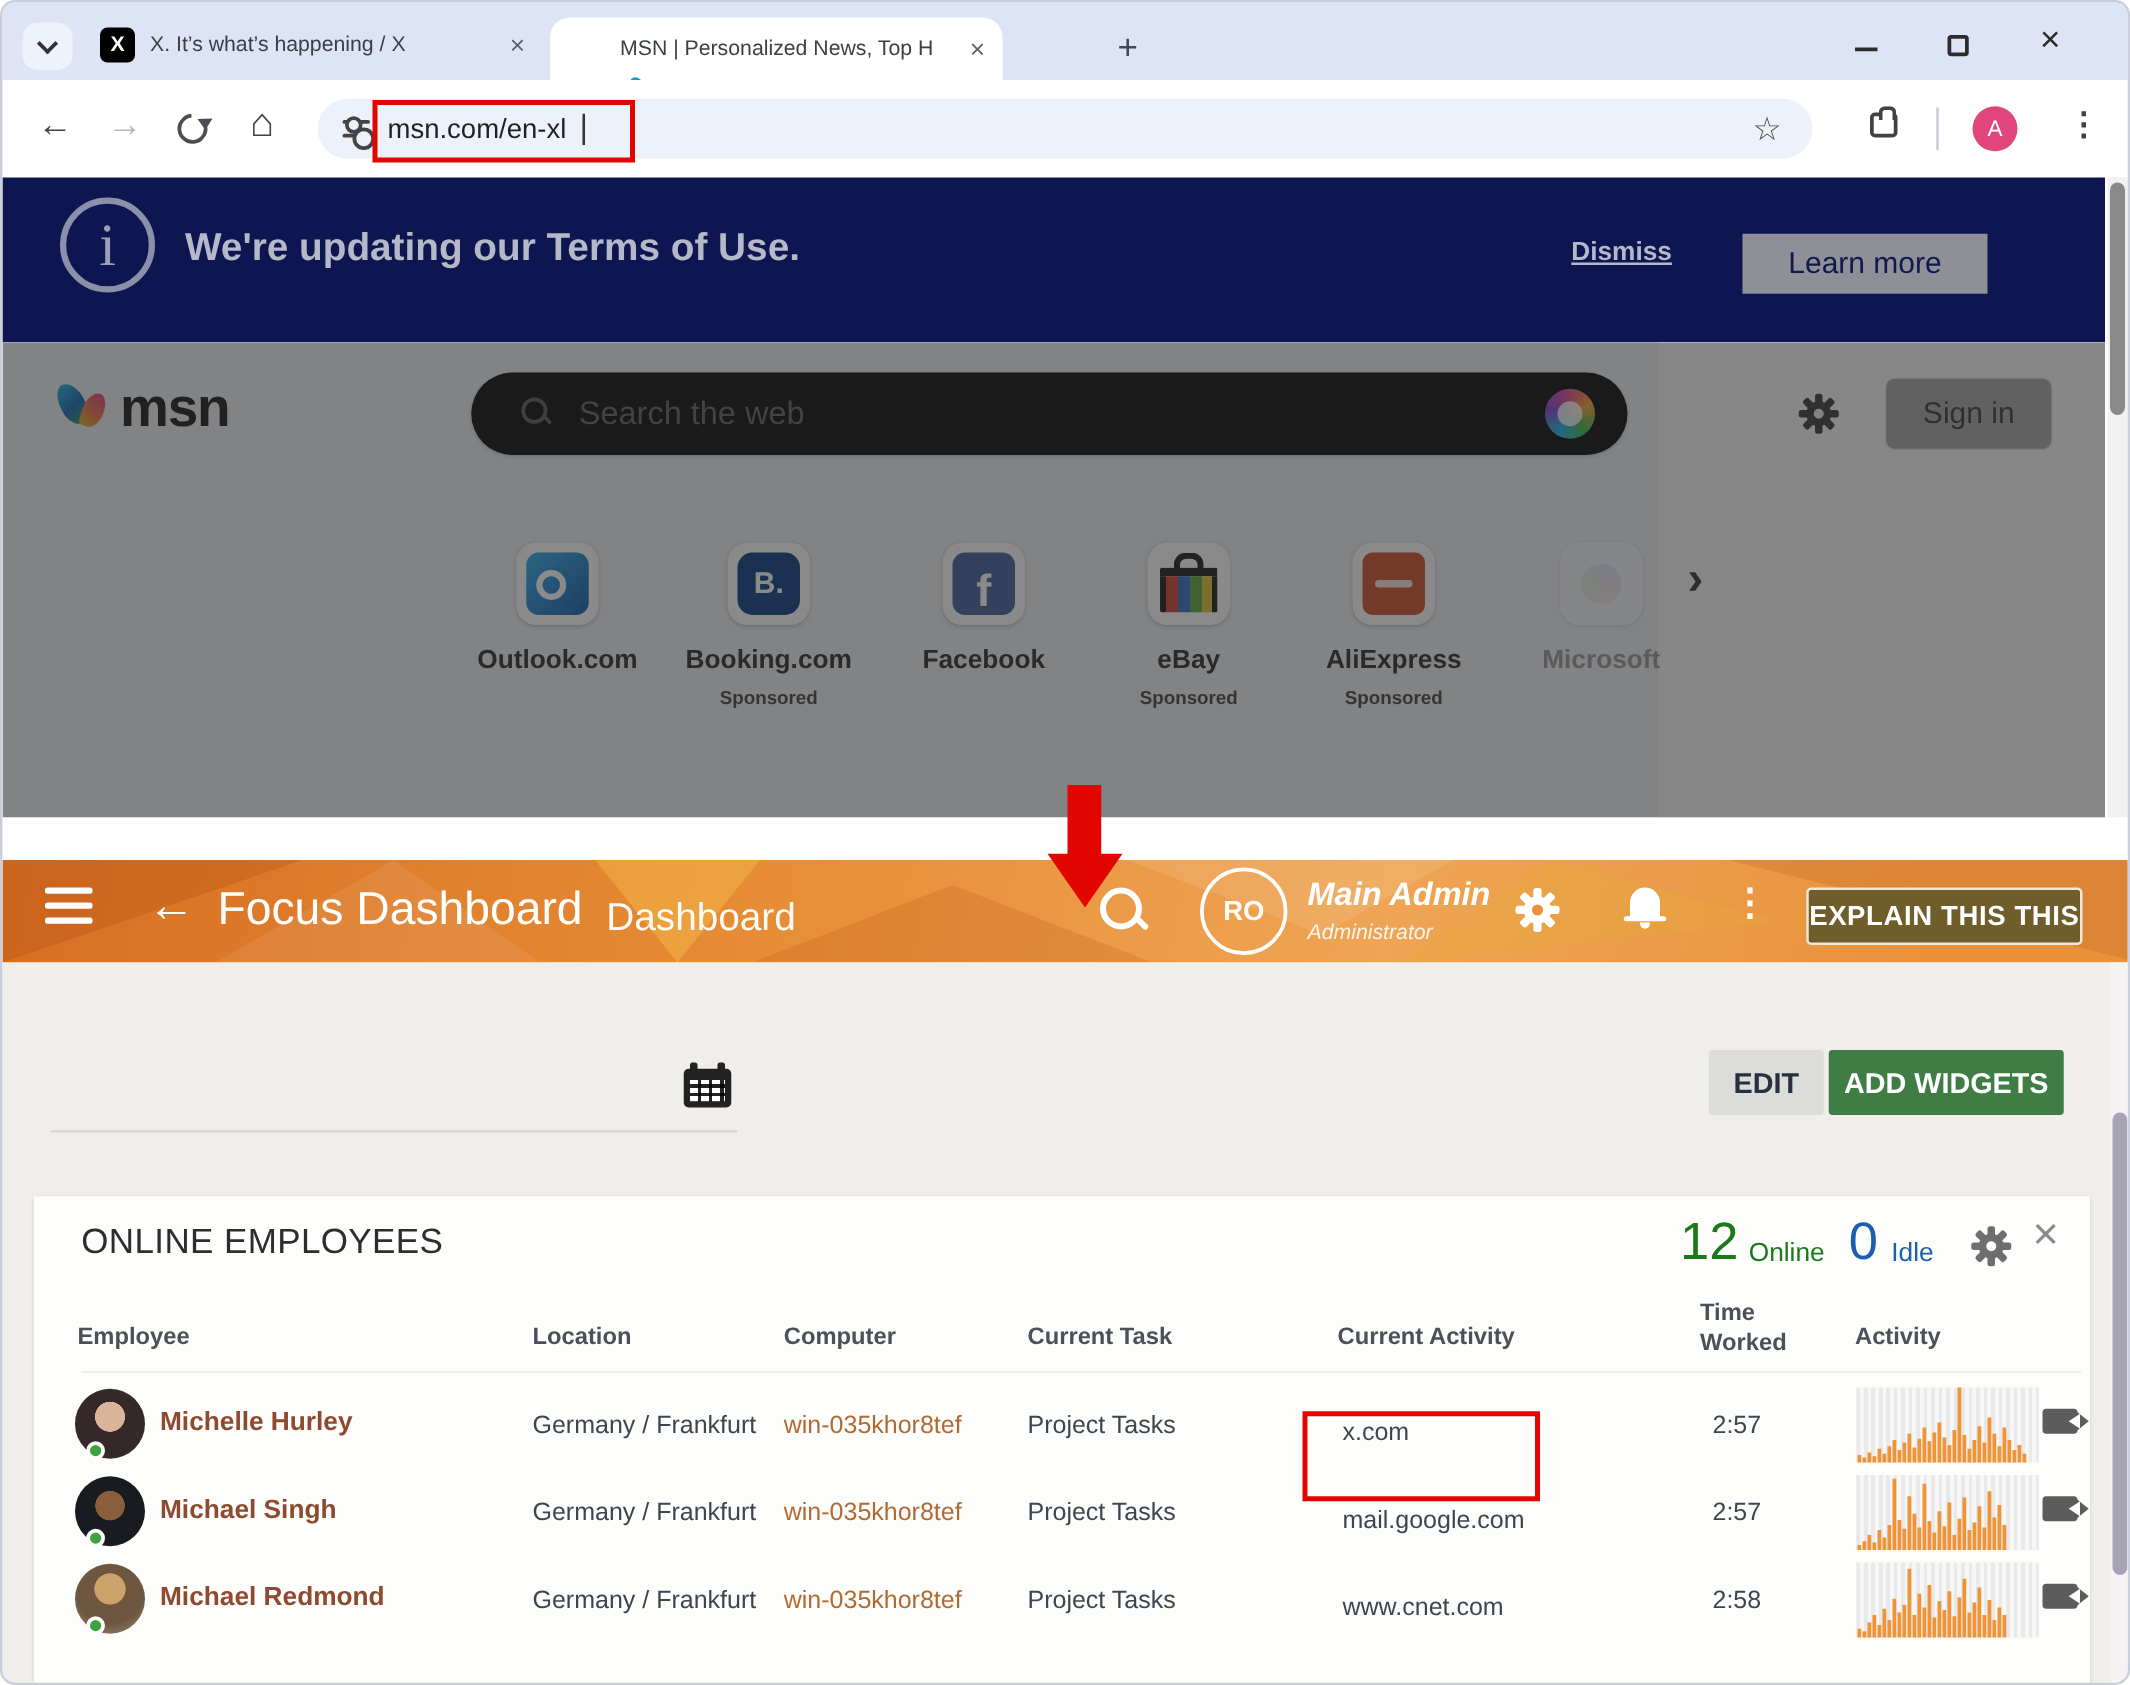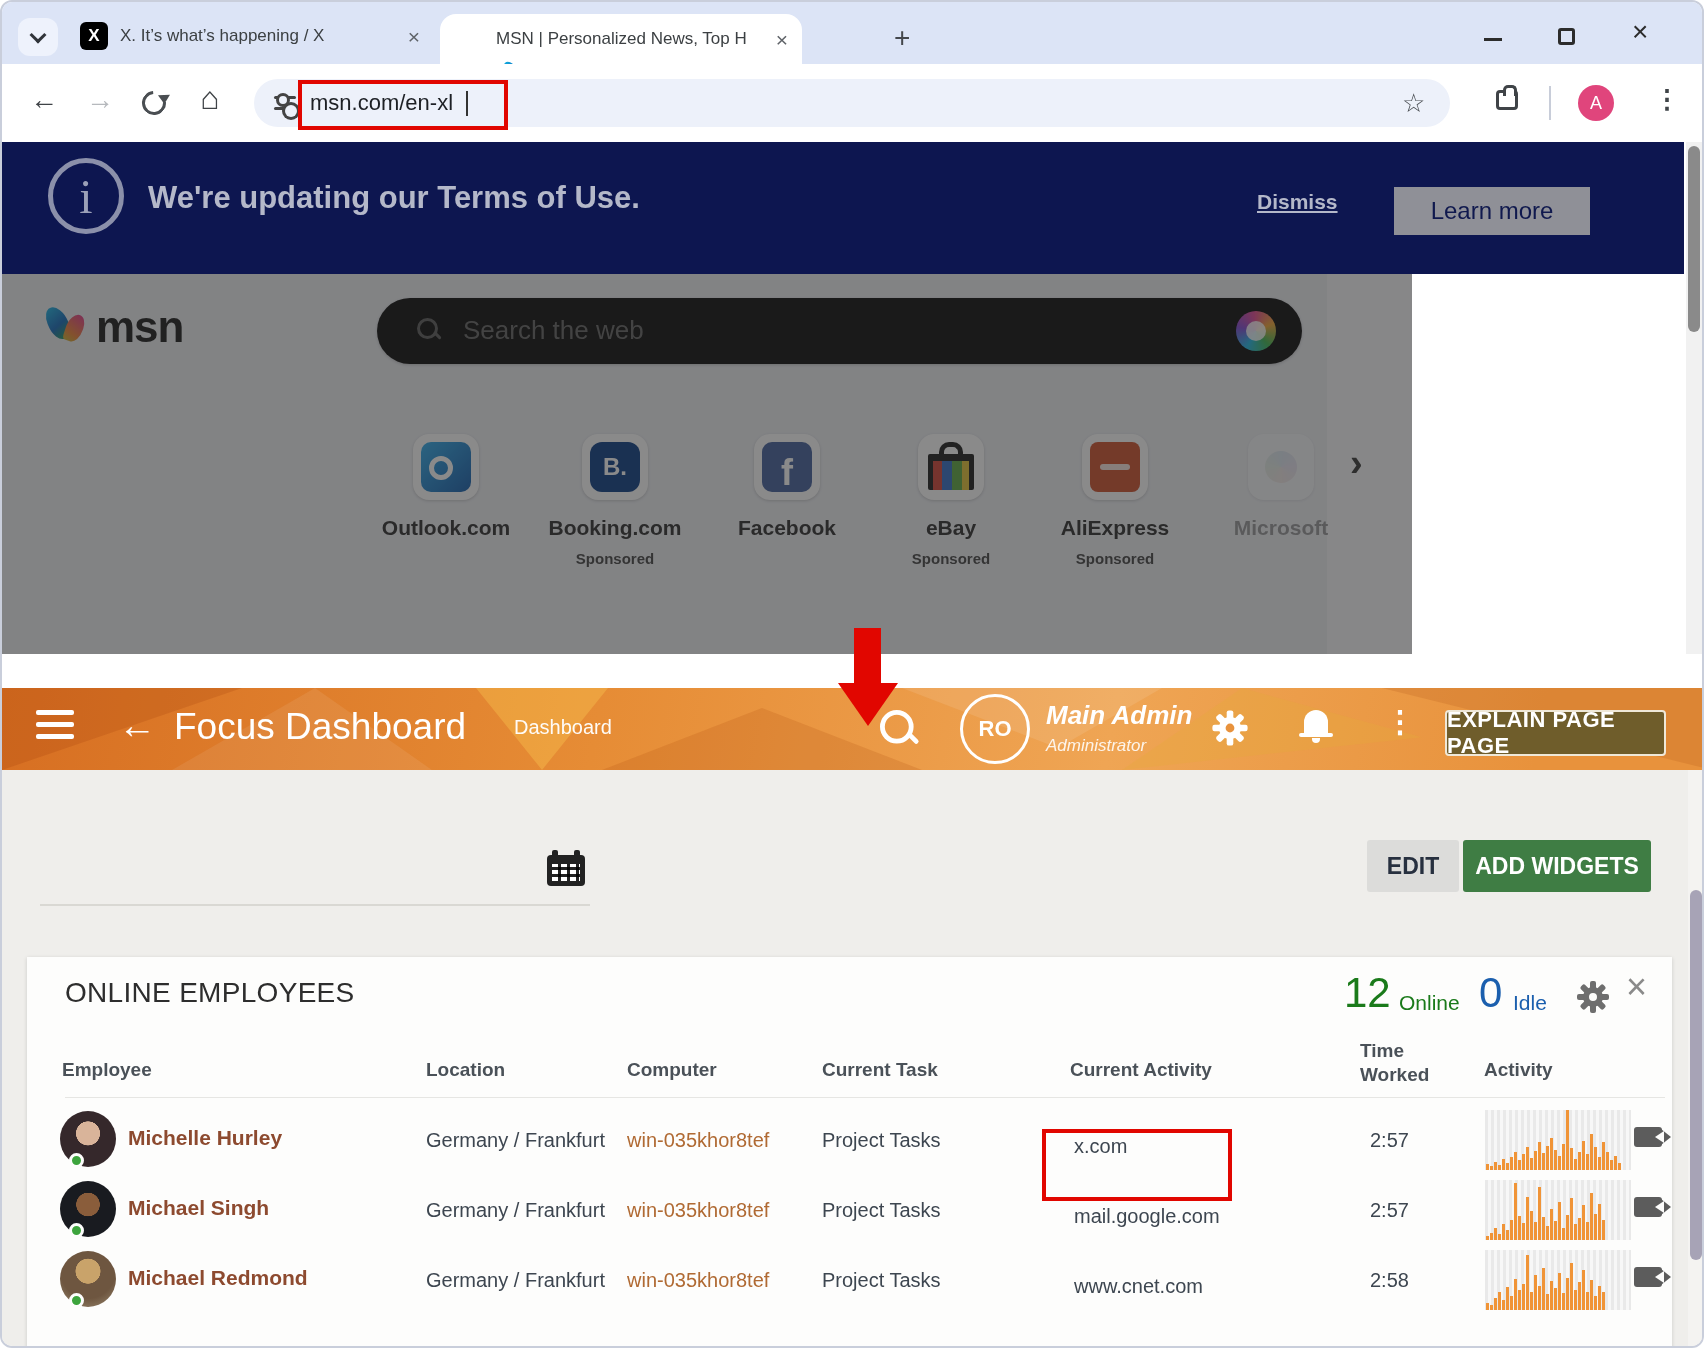--- a/index.html
+++ b/index.html
@@ -41,21 +41,21 @@
   .dots { position:absolute; left:1652px; top:20px; font-size:26px; color:#3f4347; font-weight:bold; }
 
   
   .banner { position:absolute; left:0; top:140px; width:1682px; height:132px; background:var(--banner-navy,#0d1650); }
   .info-ic { position:absolute; left:46px; top:16px; width:76px; height:76px; border:5px solid #8b90aa; border-radius:50%; color:#9ba0b8; font-family:"Liberation Serif",serif; font-size:48px; display:flex; align-items:center; justify-content:center; }
   .banner-msg { position:absolute; left:146px; top:38px; font-size:31px; font-weight:600; color:#b4b8c9; }
   .dismiss { position:absolute; left:1255px; top:48px; font-size:21px; font-weight:bold; color:#b4b8c9; text-decoration:underline; }
   .learnmore { position:absolute; left:1392px; top:45px; width:196px; height:48px; background:#8f9097; color:#10194e; font-size:24px; border:none; display:flex; align-items:center; justify-content:center; }
 
   
-  .msn { position:absolute; left:0; top:272px; width:1410px; height:380px; background:#eceef2; overflow:hidden;text-decoration:underline; }
+  .msn { position:absolute; left:0; top:272px; width:1682px; height:380px; background:#eceef2; overflow:hidden;text-decoration:underline; }
   .msn-rail { position:absolute; left:1325px; top:0; width:357px; height:380px; background:#f7f8fa; }
   .wing { position:absolute; }
   .butter-lg { position:absolute; left:44px; top:30px; width:46px; height:46px; }
   .butter-lg .w1 { left:2px; top:2px; width:20px; height:34px; border-radius:70% 100% 30% 90%; background:linear-gradient(160deg,#12b2e2,#0b63b8 55%,#1d9d46); transform:rotate(-22deg); }
   .butter-lg .w2 { left:20px; top:10px; width:17px; height:28px; border-radius:100% 70% 90% 30%; background:linear-gradient(200deg,#e1308b,#ef7f2c 70%,#c9b22a); transform:rotate(18deg); }
   .msn-word { position:absolute; left:94px; top:28px; font-size:44px; font-weight:bold; color:#111; letter-spacing:-1px; }
   .msn-search { position:absolute; left:375px; top:24px; width:925px; height:66px; background:#000000; border-radius:34px; box-shadow:0 1px 3px rgba(0,0,0,.2); }
   .mag { position:relative; width:22px; height:22px; }
   .mag::before { content:""; position:absolute; left:0; top:0; width:15px; height:15px; border:3px solid currentColor; border-radius:50%; }
   .mag::after { content:""; position:absolute; left:16px; top:16px; width:9px; height:3px; background:currentColor; transform:rotate(45deg); border-radius:2px; }
@@ -95,21 +95,21 @@
   .gapband { position:absolute; left:0; top:652px; width:1704px; height:34px; background:#fff; }
 
   
   .dash-header { position:absolute; left:0; top:686px; width:1704px; height:82px; overflow:hidden;
     background:linear-gradient(100deg,#d76f22,#e68c35 35%,#efa554 65%,#e8923c 90%); }
   .tri { position:absolute; pointer-events:none; }
   .burger { position:absolute; left:34px; top:708px; width:38px; height:30px; z-index:2; }
   .burger span { display:block; width:38px; height:5px; background:#fff; border-radius:2px; margin-bottom:7px; }
   .dh-back { position:absolute; left:116px; top:704px; font-size:38px; color:#fff; z-index:2; line-height:1; }
   .dh-title { position:absolute; left:172px; top:704px; font-size:37px; font-weight:500; color:#fff; z-index:2; }
-  .dh-sub { position:absolute; left:512px; top:714px; font-size:20px; color:rgba(255,255,255,.96); z-index:2; }
+  .dh-sub { position:absolute; left:483px; top:714px; font-size:31px; color:rgba(255,255,255,.96); z-index:2; }
   .dh-mag { position:absolute; left:878px; top:708px; z-index:2; color:#fff; transform:scale(1.6); transform-origin:top left; }
   .ro { position:absolute; left:958px; top:692px; width:70px; height:70px; border:3px solid #fff; border-radius:50%; color:#fff; font-size:22px; font-weight:bold; display:flex; align-items:center; justify-content:center; z-index:2; }
   .dh-name { position:absolute; left:1044px; top:698px; font-size:26px; font-weight:bold; font-style:italic; color:#fff; z-index:2; }
   .dh-role { position:absolute; left:1044px; top:734px; font-size:17px; font-style:italic; color:rgba(255,255,255,.88); z-index:2; }
   .dh-gear { position:absolute; left:1213px; top:711px; color:#fff; z-index:2; transform:scale(1.1); }
   .bell { position:absolute; left:1297px; top:706px; width:34px; height:34px; z-index:2; }
   .bell .body { position:absolute; left:5px; top:2px; width:24px; height:24px; background:#fff; border-radius:50% 50% 6% 6%; }
   .bell .bar { position:absolute; left:0; top:25px; width:34px; height:4px; background:#fff; border-radius:2px; }
   .bell .clap { position:absolute; left:13px; top:30px; width:8px; height:5px; background:#fff; border-radius:0 0 4px 4px; }
   .dh-dots { position:absolute; left:1383px; top:702px; font-size:30px; font-weight:bold; color:#fff; z-index:2; letter-spacing:0; }
@@ -309,21 +309,21 @@
       <span class="t3"></span>
       <span class="t4"></span>
       <span class="ring" style="background:#e8923c;"></span>
     </span>
   <span class="bell">
       <span class="body"></span>
       <span class="bar"></span>
       <span class="clap"></span>
     </span>
   <span class="dh-dots">⋮</span>
-  <div class="explain">EXPLAIN PAGE PAGE</div>
+  <div class="explain">EXPLAIN THIS THIS</div>
 
   <div class="dash-body"></div>
   <span class="cal">
       <span class="top"></span>
       <span class="bodyc"></span>
       <span class="grid"></span>
     </span>
   <div class="date-underline"></div>
   <div class="btn-edit">EDIT</div>
   <div class="btn-addw">ADD WIDGETS</div>

